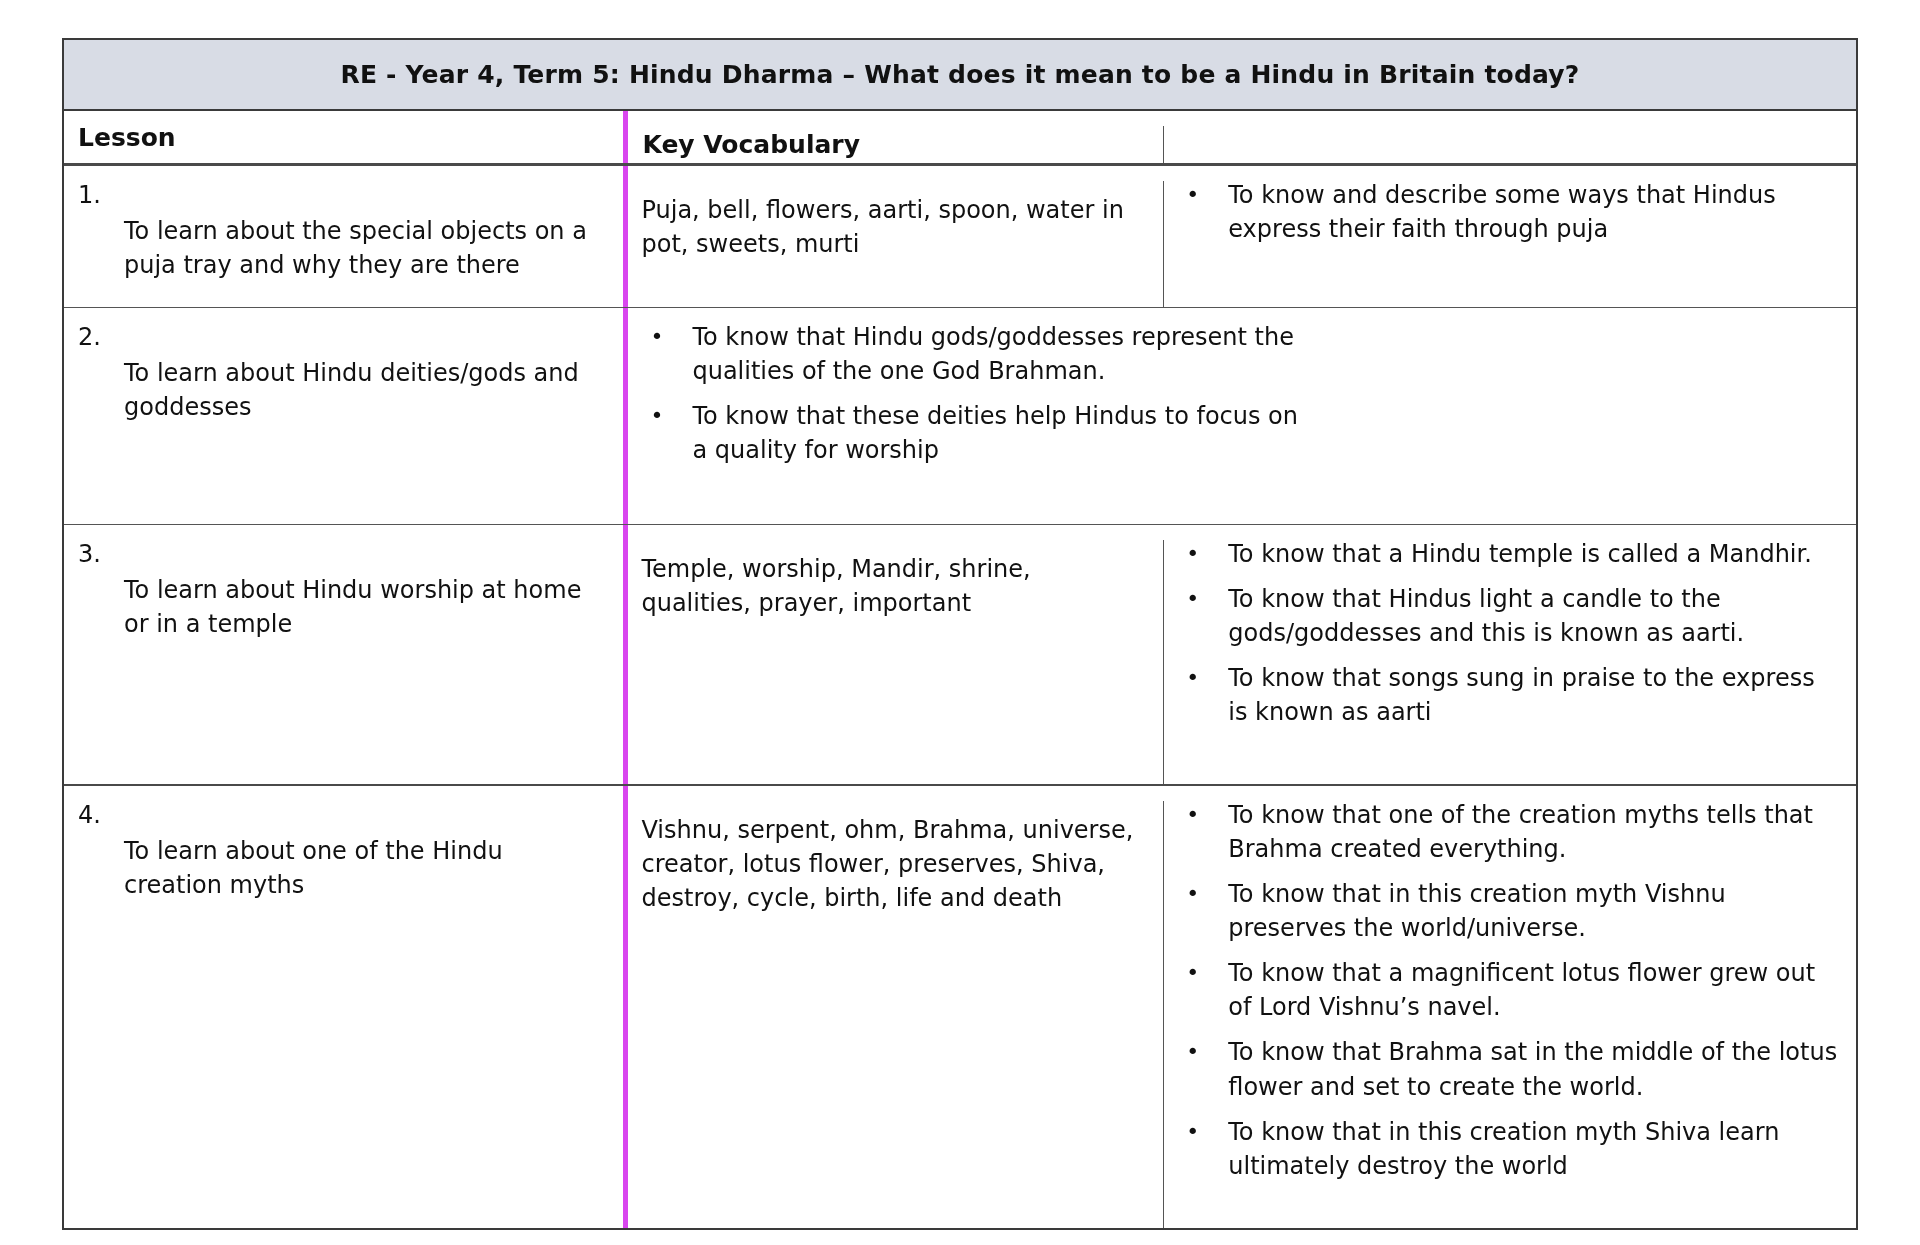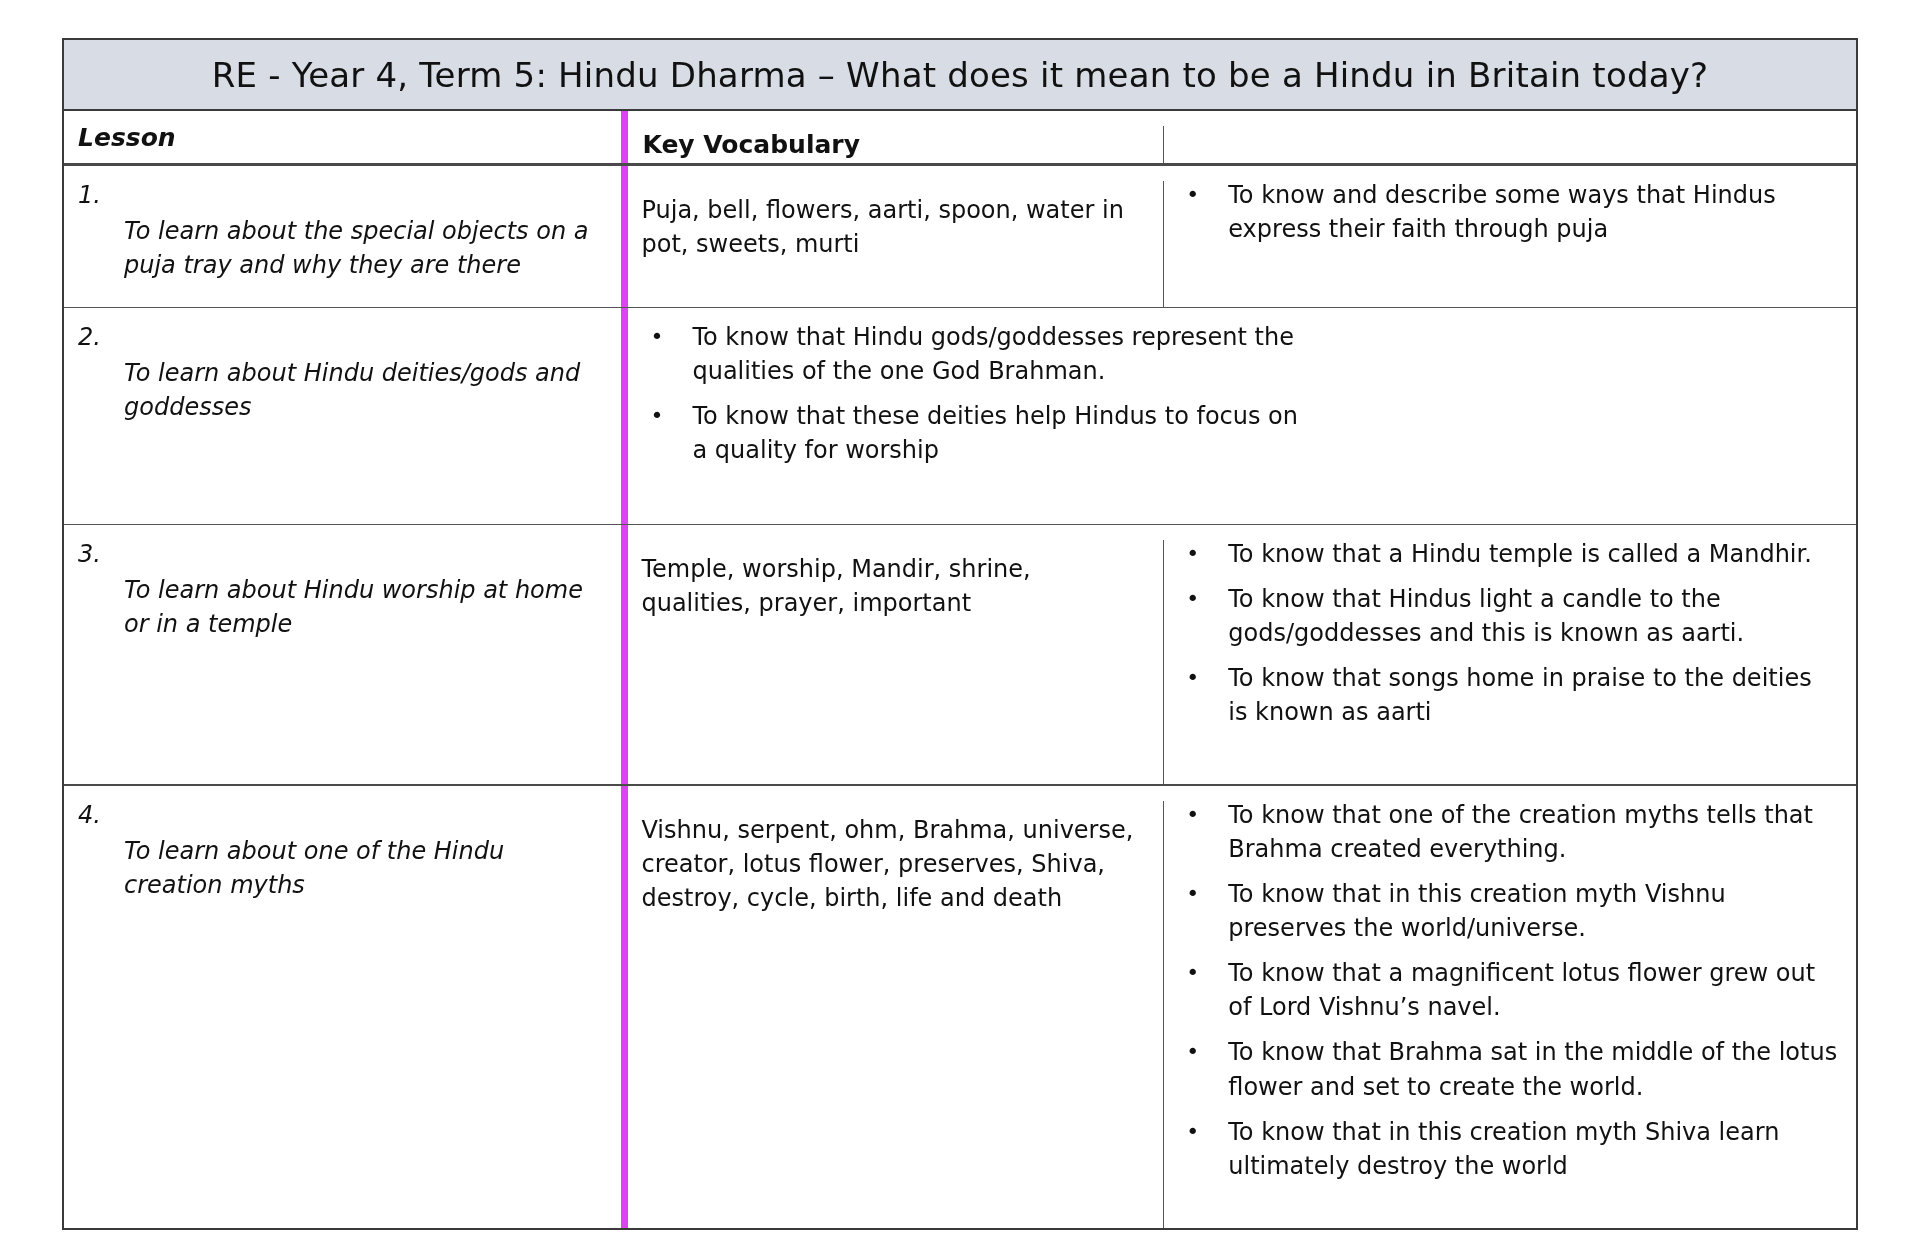--- a/index.html
+++ b/index.html
@@ -21,37 +21,37 @@
     background: #ffffff;
   }
   .title-bar {
     height: 71px;
     flex: 0 0 71px;
     background: #d8dce5;
     border-bottom: 2px solid #3a3a3a;
     display: flex;
     align-items: center;
     justify-content: center;
-    font-size: 34px;
-    font-weight: 400;
+    font-size: 25px;
+    font-weight: 700;
     letter-spacing: 0.2px;
   }
   .header-row {
     flex: 0 0 55px;
     display: flex;
     border-bottom: 3px solid #4a4a4a;
   }
   .header-cell {
     font-size: 25px;
     font-weight: bold;
     display: flex;
     align-items: center;
     padding-left: 14px;
   }
-  .col-lesson { width: 31.5%; border-right: 7px solid #d946ef; font-style: italic; }
+  .col-lesson { width: 31.5%; border-right: 5px solid #d946ef; }
   .col-vocab  { width: 29.9%; border-right: 1px solid #555; margin-top: 15px; }
   .col-end    { width: 38.6%; }
   .rows-container { flex: 1 1 auto; display: flex; flex-direction: column; }
   .data-row {
     display: flex;
     border-bottom: 1px solid #555;
   }
   .data-row.r0 { flex: 0 0 142px; }
   .data-row.r1 { flex: 0 0 217px; }
   .data-row.r2 { flex: 0 0 261px; border-bottom: 2px solid #4a4a4a; }
@@ -141,21 +141,21 @@
             <li class="bullet-item">
               <span class="bullet-glyph">•</span>
               <span class="bullet-text">To know that a Hindu temple is called a Mandhir.</span>
             </li>
             <li class="bullet-item">
               <span class="bullet-glyph">•</span>
               <span class="bullet-text">To know that Hindus light a candle to the gods/goddesses and this is known as aarti.</span>
             </li>
             <li class="bullet-item">
               <span class="bullet-glyph">•</span>
-              <span class="bullet-text">To know that songs home in praise to the deities is known as aarti</span>
+              <span class="bullet-text">To know that songs sung in praise to the express is known as aarti</span>
             </li>
           </ul>
         </div>
       </div>
       <div class="data-row r3">
         <div class="cell col-lesson lesson-cell">
           <div class="numbered-item">
             <span class="lesson-number">4.</span>
             <span class="lesson-text">To learn about one of the Hindu creation myths</span>
           </div>

